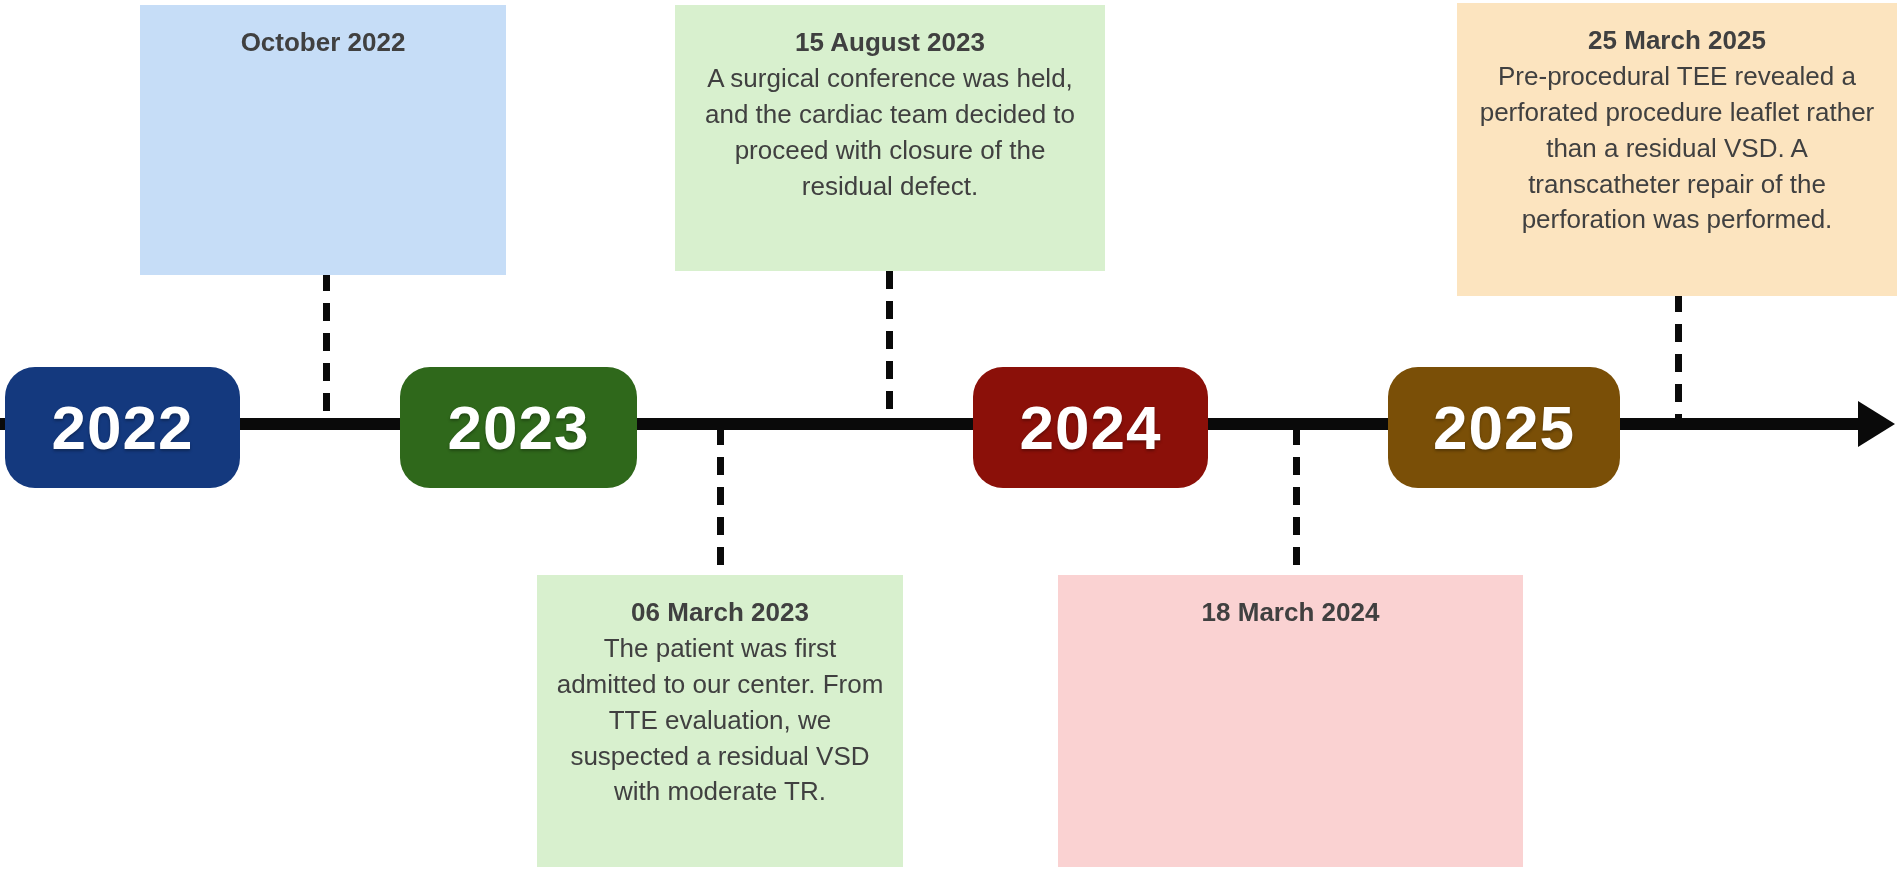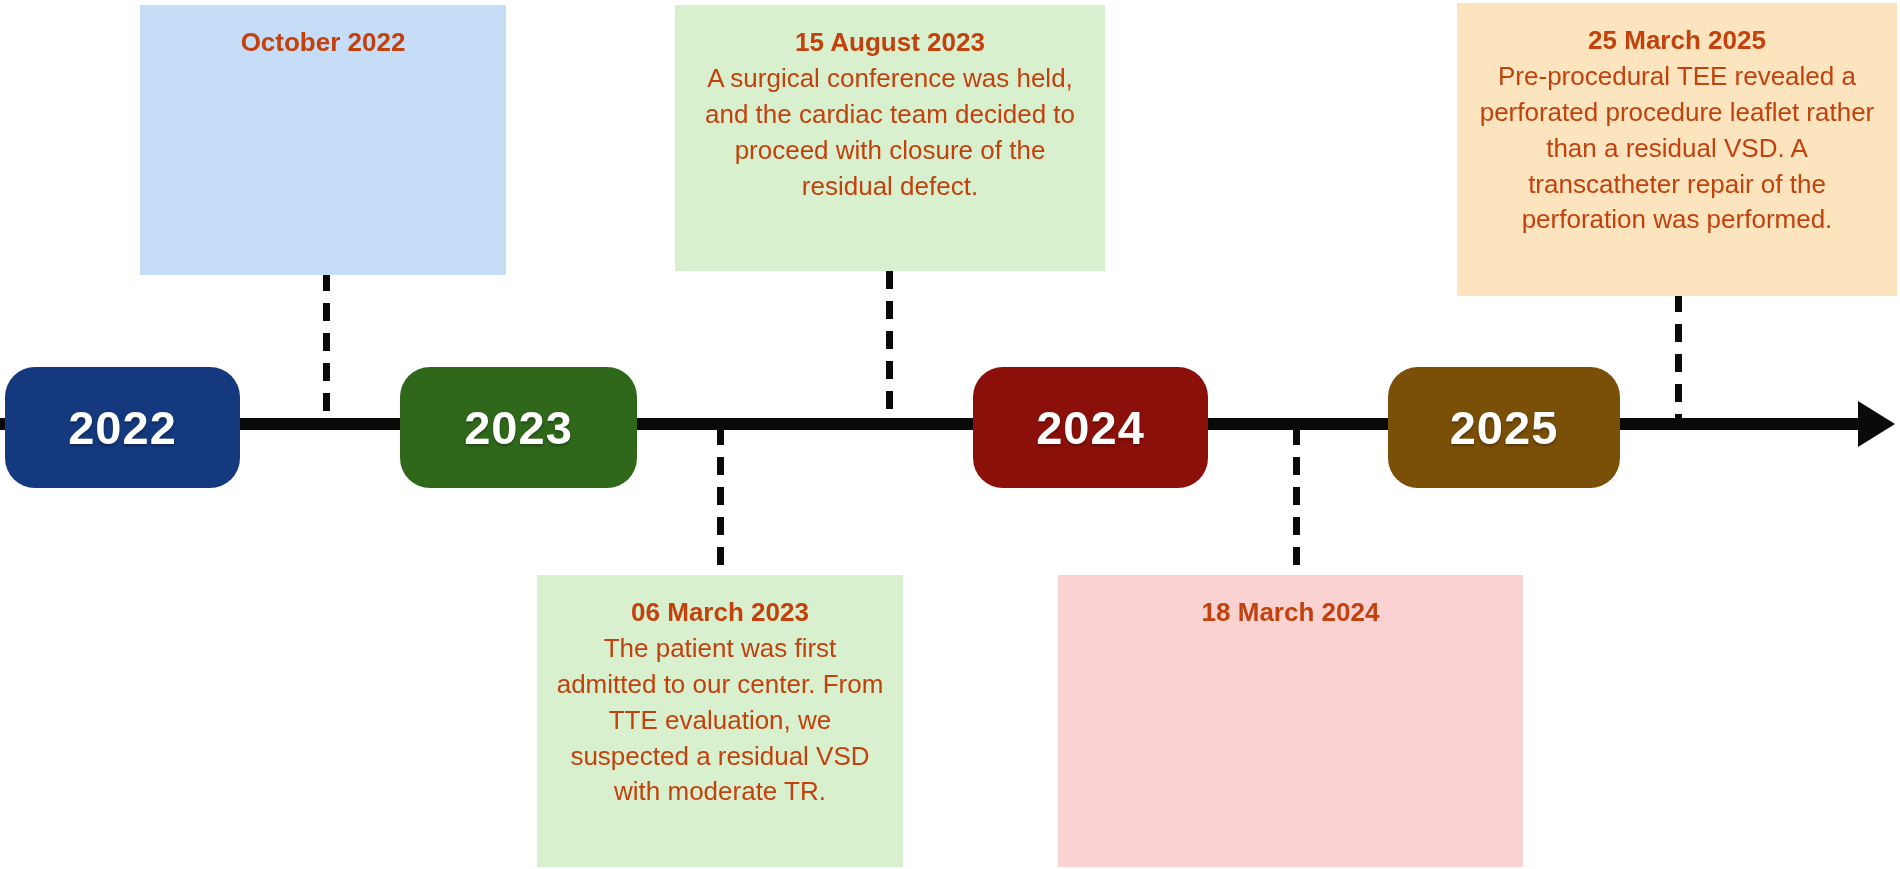--- a/index.html
+++ b/index.html
@@ -55,38 +55,38 @@
   
   .year-badge {
     position: absolute;
     top: 367px;
     height: 121px;
     border-radius: 30px;
     display: flex;
     align-items: center;
     justify-content: center;
     color: #ffffff;
-    font-size: 47px;
+    font-size: 62px;
     font-weight: bold;
     letter-spacing: 1px;
     text-shadow: 0 2px 3px rgba(0,0,0,0.30);
     z-index: 3;
   }
   .y2022 { left: 5px;    width: 235px; background: #14397E; }
   .y2023 { left: 400px;  width: 237px; background: #2F681B; }
   .y2024 { left: 973px;  width: 235px; background: #8B1009; }
   .y2025 { left: 1388px; width: 232px; background: #7A4F07; align-items: center; }
 
   
   .event-box {
     position: absolute;
     box-sizing: border-box;
     padding: 20px 14px 16px 14px;
     text-align: center;
-    color: #c2410c;
+    color: #404040;
     font-size: 26px;
     line-height: 1.38;
     z-index: 2;
   }
   .event-date {
     font-weight: bold;
   }
   .e-oct2022 { left: 140px;  top: 5px;   width: 366px; height: 270px; background: #C6DDF7; }
   .e-aug2023 { left: 675px;  top: 5px;   width: 430px; height: 266px; background: #D8F0CE; }
   .e-mar2025 { left: 1457px; top: 3px;   width: 440px; height: 293px; background: #FCE4BF; }

